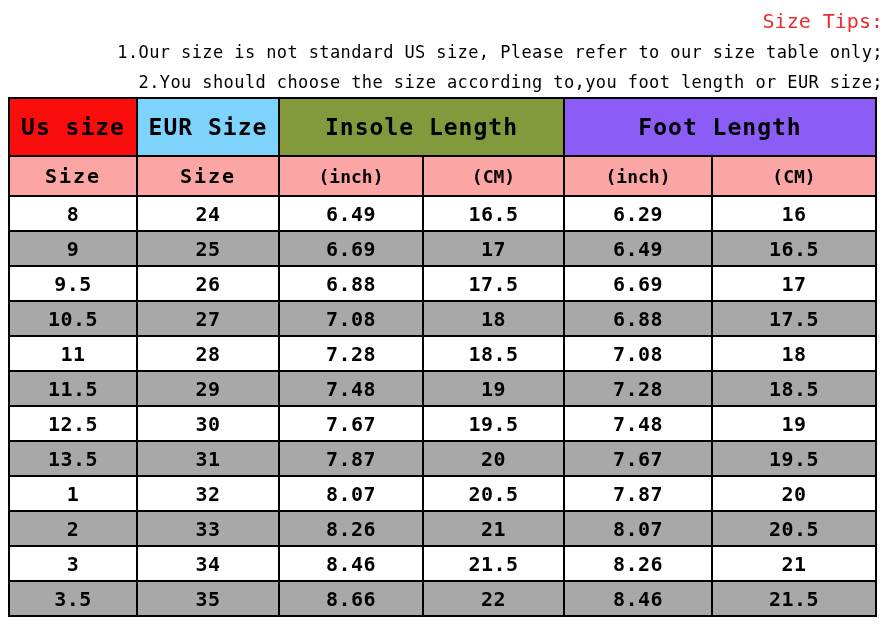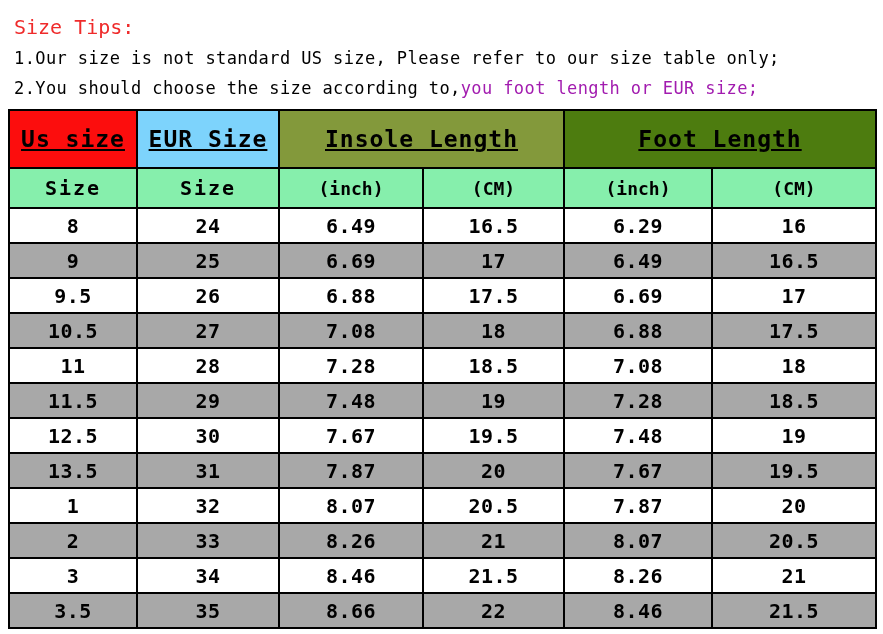--- a/index.html
+++ b/index.html
@@ -9,22 +9,23 @@
   }
   body {
     width: 883px;
     height: 634px;
     overflow: hidden;
     font-family: "DejaVu Sans Mono", monospace;
   }
 
   
   #tips {
-    padding: 6px;
+    padding: 0;
     margin: 0;
+    text-align: right;
   }
   .tips-title {
     color: #ef2b2b;
     font-size: 20px;
     font-weight: 400;
     line-height: 32px;
     padding: 5px 0 0 8px;
     white-space: nowrap;
   }
   .tip-line {
@@ -32,21 +33,21 @@
     line-height: 30px;
     color: #000000;
     padding-left: 8px;
     white-space: nowrap;
     letter-spacing: 0.4px;
   }
   .tip-num {
     color: #000000;
   }
   .tip-red {
-    color: #a21caf;
+    color: #000000;
   }
 
   
   #size-table-wrap {
     padding: 0 8px 0 8px;
     box-sizing: border-box;
     width: 883px;
   }
   table.size-table {
     border-collapse: collapse;
@@ -62,31 +63,30 @@
     font-weight: bold;
     color: #000000;
     padding: 0;
   }
 
   
   tr.group-row td {
     height: 56px;
     font-size: 23px;
     letter-spacing: 1px;
-    text-decoration: underline;
   }
   td.h-us    { background: #fc0d0d; }
   td.h-eur   { background: #7dd3fc; }
   td.h-insole{ background: #83993b; }
-  td.h-foot  { background: #4d7c0f; margin-top: 37px; }
+  td.h-foot  { background: #8b5cf6; margin-top: 37px; }
 
   
   tr.unit-row td {
     height: 38px;
-    background: #86efac;
+    background: #fca5a5;
     font-size: 19px;
     margin-left: 32px;
   }
   tr.unit-row td.unit-size {
     font-size: 20px;
     letter-spacing: 2px;
   }
   tr.unit-row td.unit-paren {
     font-size: 18px;
     font-weight: bold;

